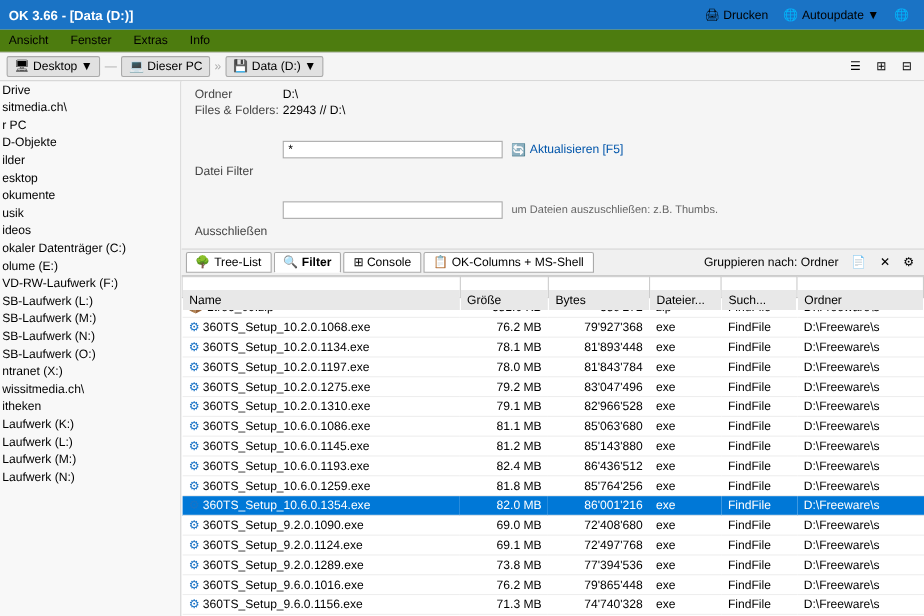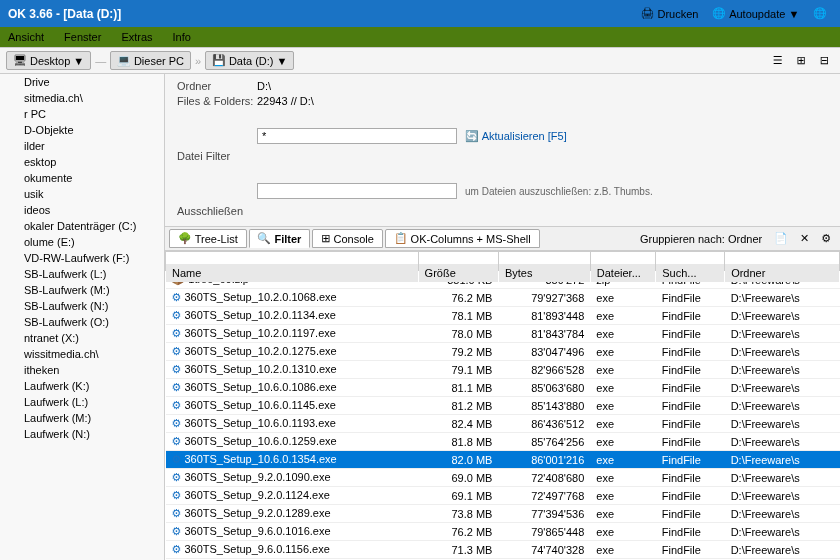--- a/index.html
+++ b/index.html
@@ -63,21 +63,21 @@
     }
     
     .sidebar {
       width: 165px;
       background: #f8f8f8;
       border-right: 1px solid #ccc;
       overflow-y: auto;
       flex-shrink: 0;
     }
     .sidebar-item {
-      padding: 2px 24px;
+      padding: 2px 2px;
       font-size: 11px;
       cursor: pointer;
       color: #000;
       white-space: nowrap;
     }
     .sidebar-item.active { background: #0078d7; color: white; }
     
     .content {
       flex: 1;
       display: flex;

